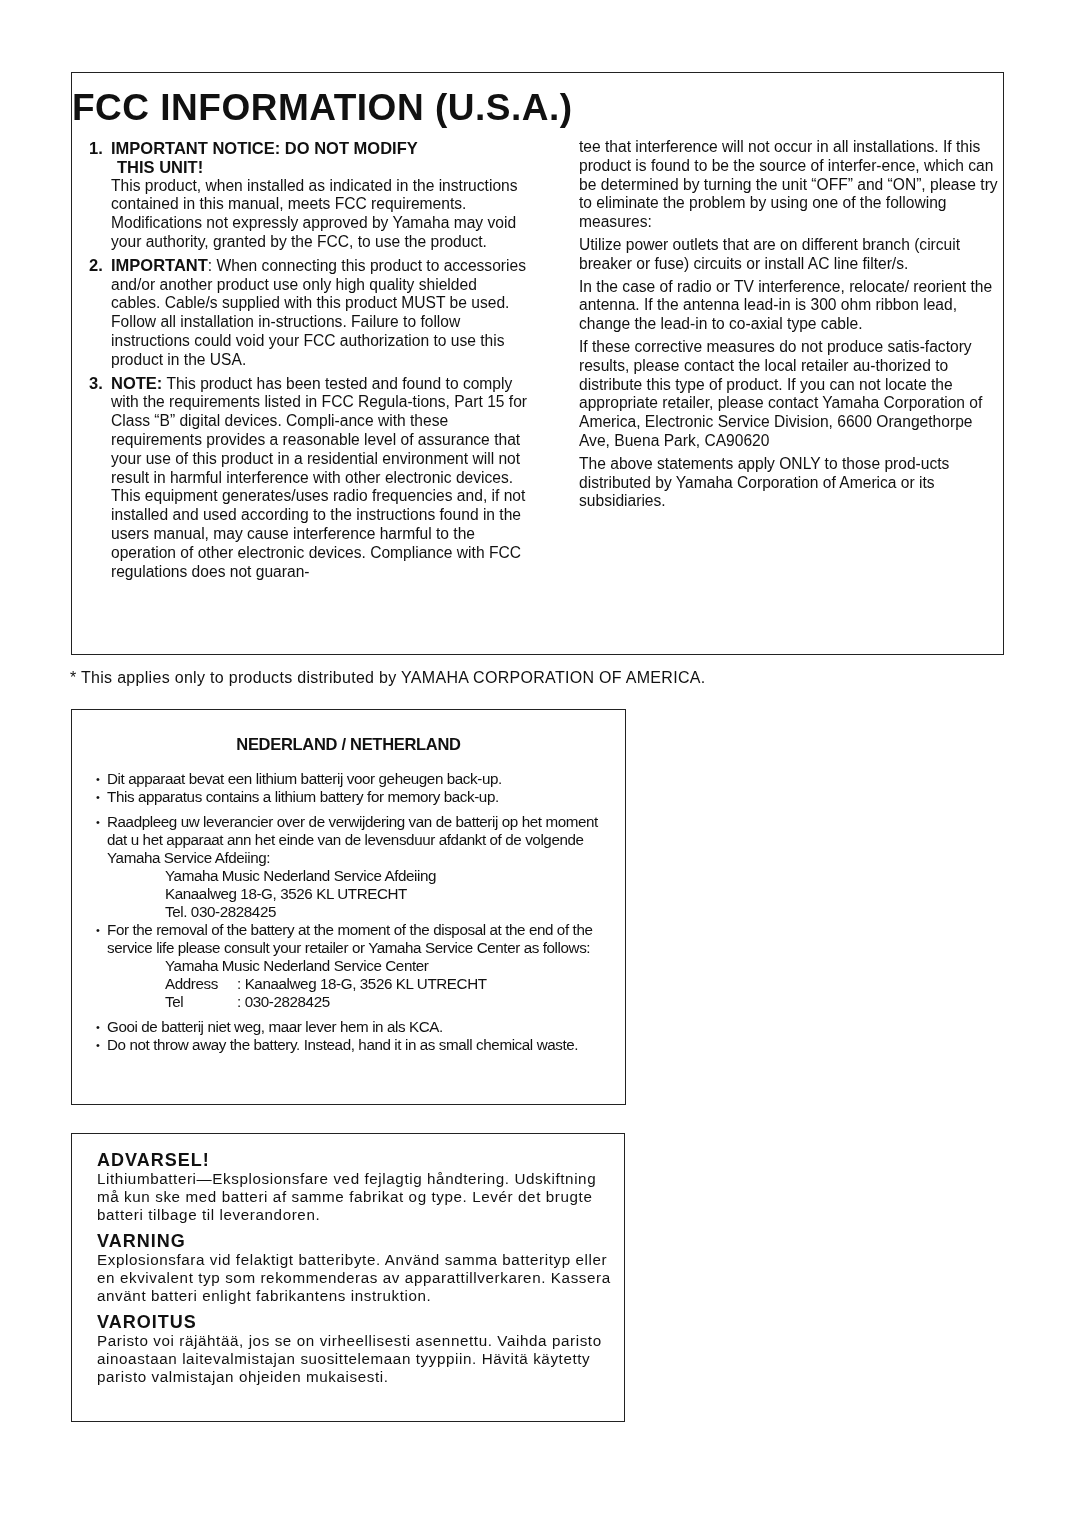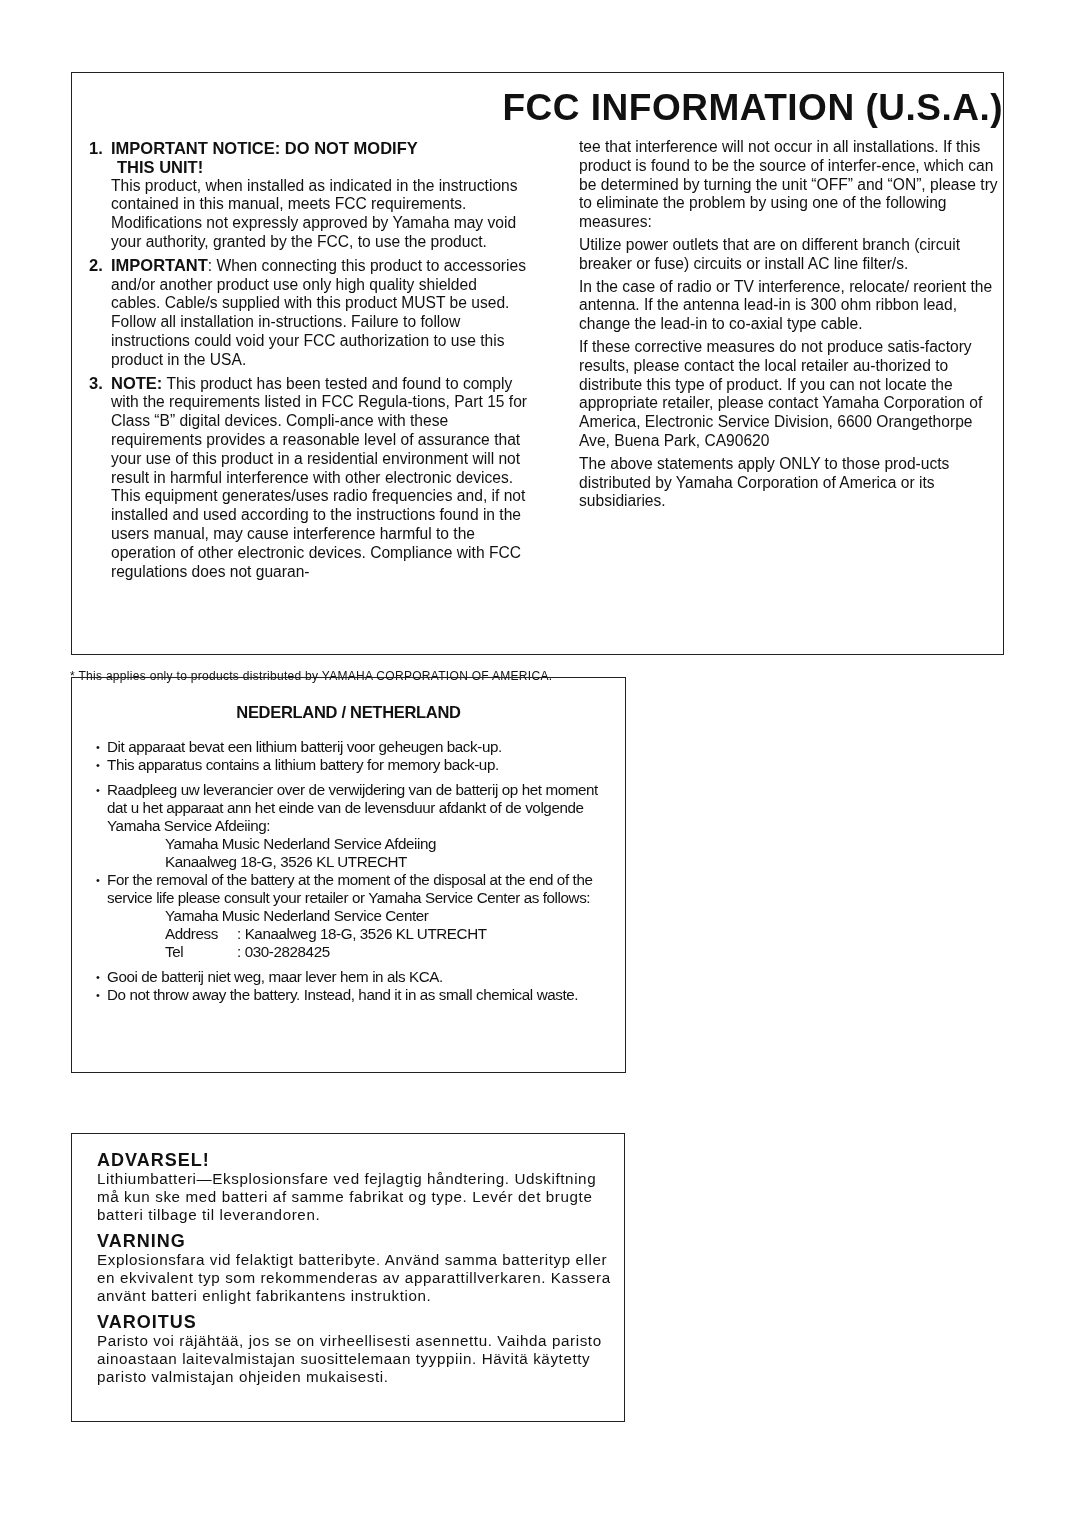--- a/index.html
+++ b/index.html
@@ -1,30 +1,30 @@
 <!DOCTYPE html>
 <html><head>
 <meta charset="utf-8">
 <style>
   html, body { margin: 0; padding: 0; background: #ffffff; }
   body { width: 1075px; height: 1518px; position: relative; font-family: "Liberation Sans", sans-serif; color: #111; }
   .box { position: absolute; border: 1px solid #222; box-sizing: border-box; }
   #fcc-box { left: 71px; top: 72px; width: 933px; height: 583px; }
-  #fcc-title { position: absolute; left: 0; width: 100%; top: 14px; text-align: right; font-size: 37px; font-weight: bold; letter-spacing: 0.5px; margin: 0; }
+  #fcc-title { position: absolute; left: 0; width: 100%; top: 14px; text-align: left; font-size: 37px; font-weight: bold; letter-spacing: 0.5px; margin: 0; }
   .col { position: absolute; font-size: 15.6px; line-height: 18.8px; }
   #fcc-left { left: 17px; top: 66px; width: 440px; }
   #fcc-right { left: 507px; top: 65px; width: 420px; }
   .item { position: relative; padding-left: 22px; margin-bottom: 4px; }
   .item .num { position: absolute; left: 0; top: 0; font-weight: bold; font-size: 16.5px; }
   .item .head-inline { font-weight: bold; font-size: 16.5px; text-align: right; }
   .item .head1 { font-weight: bold; font-size: 16.5px; line-height: 18.8px; display: block; }
   .item .head1b { padding-left: 6px; }
   .para { margin: 0 0 4px 0; }
-  #footnote { position: absolute; left: 70px; top: 669px; font-size: 12px; letter-spacing: 0.3px; }
-  #nl-box { left: 71px; top: 677px; width: 555px; height: 396px; }
+  #footnote { position: absolute; left: 70px; top: 669px; font-size: 16px; letter-spacing: 0.3px; }
+  #nl-box { left: 71px; top: 709px; width: 555px; height: 396px; }
   #nl-title { position: absolute; left: 0; width: 100%; top: 25px; text-align: center; font-size: 16.5px; font-weight: bold; letter-spacing: -0.3px; margin: 0; }
   #nl-list { position: absolute; left: 24px; top: 60px; width: 520px; font-size: 15.2px; line-height: 18px; letter-spacing: -0.4px; }
   .nl-group { margin-bottom: 7px; }
   .bullet { position: relative; padding-left: 11px; }
   .bullet .dot { position: absolute; left: 0; top: 0; font-size: 11px; }
   .indent { padding-left: 58px; }
   .addr-row { display: flex; }
   .addr-row .lbl { width: 72px; }
   #warn-box { left: 71px; top: 1133px; width: 554px; height: 289px; }
   #warn-content { position: absolute; left: 25px; top: 16px; width: 520px; font-size: 15.2px; line-height: 18px; letter-spacing: 0.6px; }
@@ -70,20 +70,21 @@
   <div id="nl-list">
     <div class="nl-group">
       <div class="bullet"><span class="dot">•</span><span>Dit apparaat bevat een lithium batterij voor geheugen back-up.</span></div>
       <div class="bullet"><span class="dot">•</span><span>This apparatus contains a lithium battery for memory back-up.</span></div>
     </div>
     <div class="nl-group">
       <div class="bullet"><span class="dot">•</span><span>Raadpleeg uw leverancier over de verwijdering van de batterij op het moment dat u het apparaat ann het einde van de levensduur afdankt of de volgende Yamaha Service Afdeiing:</span>
         <div class="indent">
           <div>Yamaha Music Nederland Service Afdeiing</div>
           <div>Kanaalweg 18-G, 3526 KL UTRECHT</div>
+          <div>Tel. 030-2828425</div>
         </div>
       </div>
       <div class="bullet"><span class="dot">•</span><span>For the removal of the battery at the moment of the disposal at the end of the service life please consult your retailer or Yamaha Service Center as follows:</span>
         <div class="indent">
           <div>Yamaha Music Nederland Service Center</div>
           <div class="addr-row">
               <span class="lbl">Address</span>
               <span>: Kanaalweg 18-G, 3526 KL UTRECHT</span>
             </div>
           <div class="addr-row">

